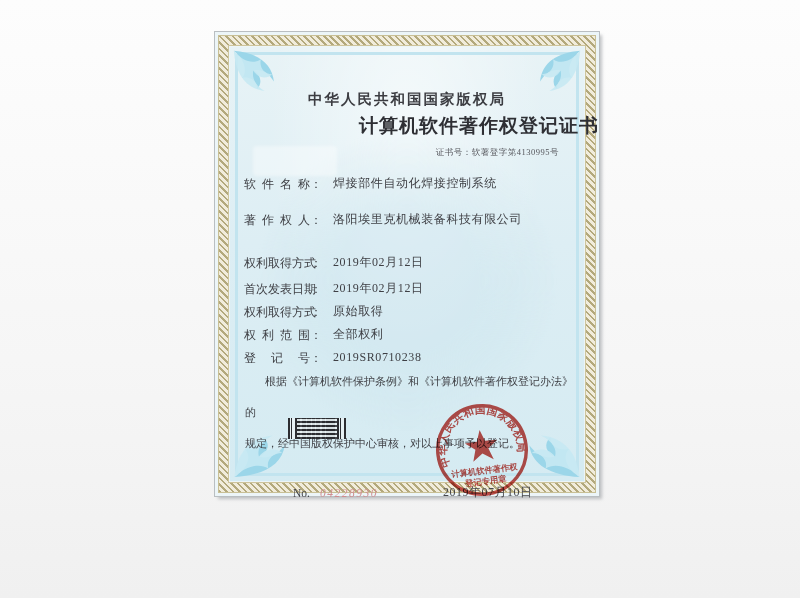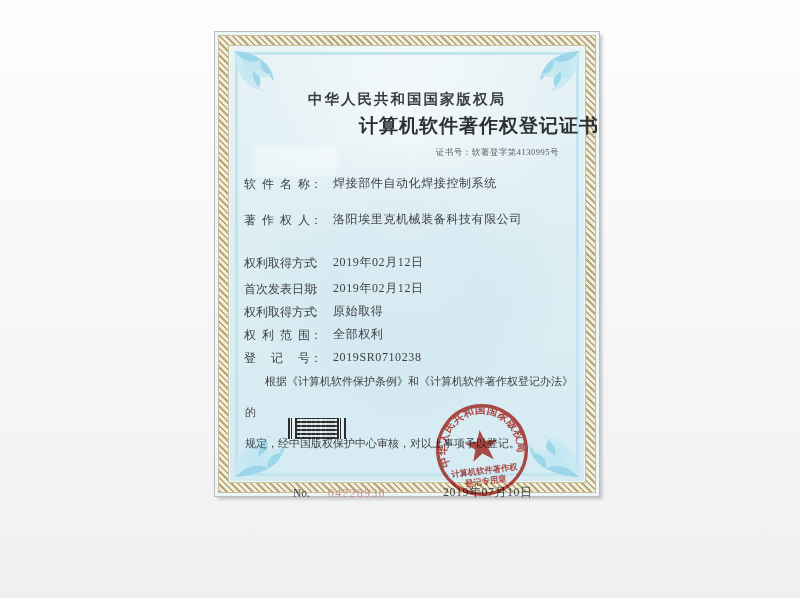--- a/index.html
+++ b/index.html
@@ -72,21 +72,21 @@
     background:
       repeating-linear-gradient(90deg,#2c2d31 0 2px,#e7f1f4 2px 3px,#2c2d31 3px 4.5px,#e7f1f4 4.5px 7px);
   }
   .bc-matrix{position:absolute;left:9px;right:9px;top:0;bottom:0;
     background:
       repeating-linear-gradient(0deg,rgba(43,44,48,0.85) 0 2px,rgba(233,242,244,0.9) 2px 4px),
       repeating-linear-gradient(90deg,#2c2d31 0 3px,transparent 3px 5px);
   }
 
   .serial{position:absolute;left:78px;top:455px;font-size:11.5px;color:#3e3f44;}
-  .serial .num{color:#d08d90;letter-spacing:1.5px;margin-left:18px;}
+  .serial .num{color:#d08d90;letter-spacing:1.5px;margin-left:10px;font-style:italic;}
   .issue-date{position:absolute;left:228px;top:452px;font-size:12px;letter-spacing:0.5px;color:#46474c;}
 
   .seal{position:absolute;left:219px;top:370px;width:96px;height:96px;
     transform:rotate(-7deg);opacity:0.92;mix-blend-mode:multiply;}
 </style>
 </head>
 <body>
 
 <div class="cert">
   <div class="paper"></div>

